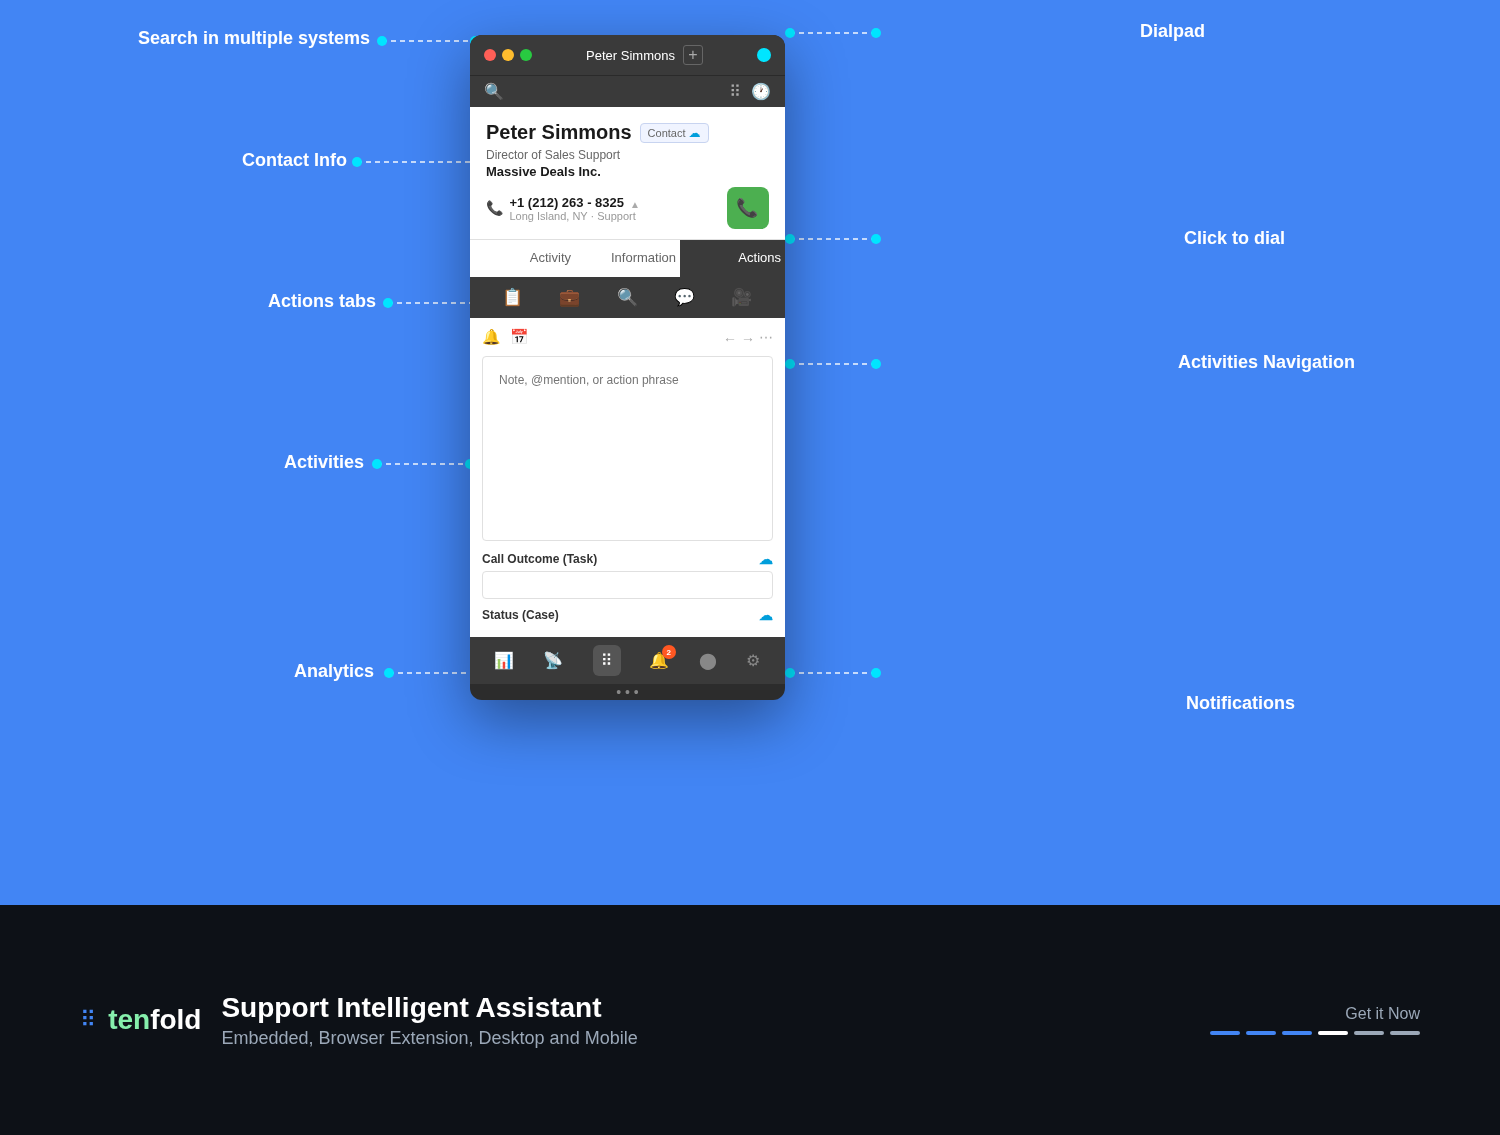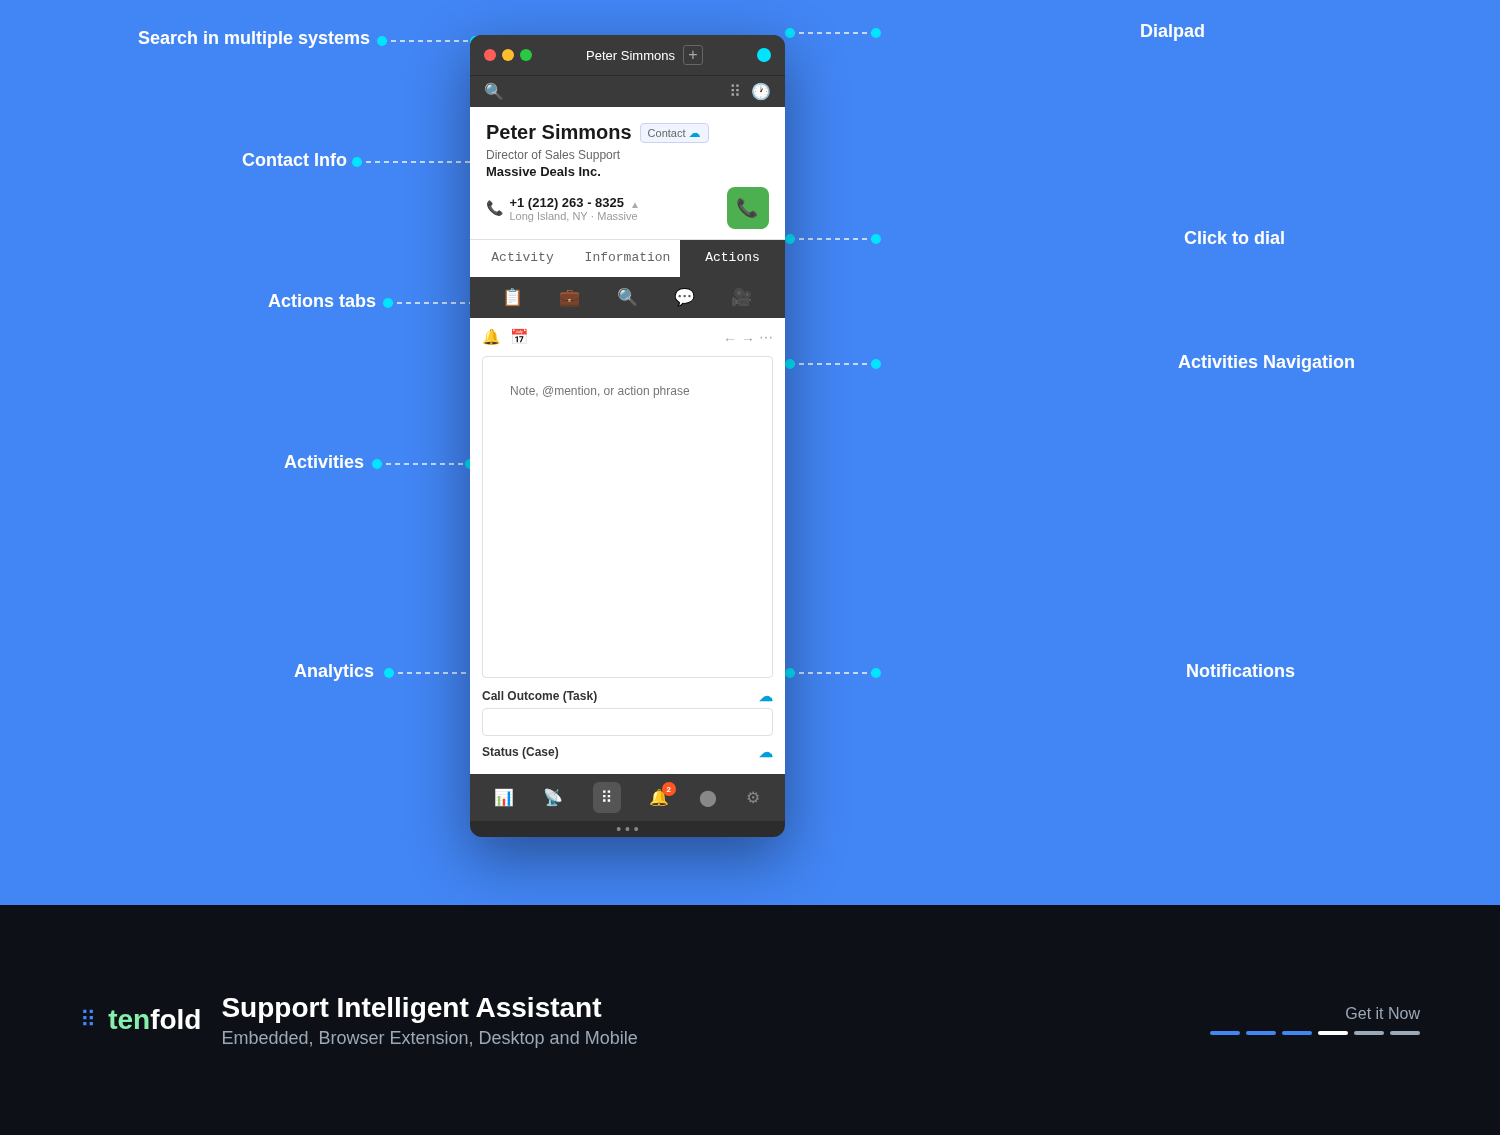--- a/index.html
+++ b/index.html
@@ -38,21 +38,21 @@
       font-weight: 600;
       white-space: nowrap;
     }
 
     
     .phone-ui {
       position: absolute;
       left: 470px;
       top: 35px;
       width: 315px;
-      height: 802px;
+      height: 665px;
       background: #2c2c2c;
       border-radius: 12px;
       box-shadow: 0 20px 60px rgba(0,0,0,0.4);
       overflow: hidden;
       display: flex;
       flex-direction: column;
     }
 
     
     .title-bar {
@@ -233,27 +233,26 @@
     
     .tabs-row {
       background: white;
       display: flex;
       border-top: 1px solid #e0e0e0;
       flex-shrink: 0;
     }
 
     .tab {
       flex: 1;
-      text-align: center;
+      text-align: right;
       padding: 10px 4px;
       font-size: 13px;
       color: #666;
       cursor: pointer;
       border-bottom: 2px solid transparent;
-      font-family: Liberation Mono, monospace;
     }
 
     .tab.active {
       color: white;
       background: #3a3a3a;
       border-bottom: 2px solid #3a3a3a;
     }
 
     
     .action-icons-row {
@@ -305,21 +304,21 @@
 
     .nav-arrow {
       color: #aaa;
       font-size: 14px;
     }
 
     .textarea-note {
       flex: 1;
       border: 1px solid #e0e0e0;
       border-radius: 4px;
-      padding: 27px;
+      padding: 16px;
       font-size: 12px;
       color: #bbb;
       resize: none;
       font-family: inherit;
       margin-bottom: 10px;
       min-height: 100px;
     }
 
     .field-label {
       font-size: 12px;
@@ -516,21 +515,21 @@
     <circle cx="790" cy="673" r="5" fill="#00e5ff"></circle>
   </svg>
 
   <div class="annotation" style="top:150px; left:242px;text-align:center;">Contact Info</div>
   <div class="annotation" style="top:291px; left:268px;">Actions tabs</div>
   <div class="annotation" style="top:452px; left:284px;">Activities</div>
   <div class="annotation" style="top:661px; left:294px;">Analytics</div>
   <div class="annotation" style="top:21px; right:295px;">Dialpad</div>
   <div class="annotation" style="top:228px; right:215px;">Click to dial</div>
   <div class="annotation" style="top:352px; right:145px;">Activities Navigation</div>
-  <div class="annotation" style="top:661px; right:205px;">Notifications</div>
+  <div class="annotation" style="top:693px; right:205px;">Notifications</div>
 
   <div class="phone-ui">
 
     <div class="title-bar">
       <div class="traffic-lights">
         <div class="traffic-light tl-red"></div>
         <div class="traffic-light tl-yellow"></div>
         <div class="traffic-light tl-green"></div>
       </div>
       <div class="title-bar-center">
@@ -561,21 +560,21 @@
       <div class="contact-title">Director of Sales Support</div>
       <div class="contact-company">Massive Deals Inc.</div>
       <div class="phone-row">
         <div class="phone-left">
           <span class="phone-icon-green">📞</span>
           <div>
             <div style="display:flex;align-items:flex-end;gap:4px;">
               <span class="phone-number">+1 (212) 263 - 8325</span>
               <span class="phone-expand">▲</span>
             </div>
-            <div class="phone-location">Long Island, NY · Massive</div>
+            <div class="phone-location">Long Island, NY · Support</div>
           </div>
         </div>
         <div class="dial-button">📞</div>
       </div>
     </div>
 
     <div class="tabs-row">
       <div class="tab">Activity</div>
       <div class="tab">Information</div>
       <div class="tab active">Actions</div>

